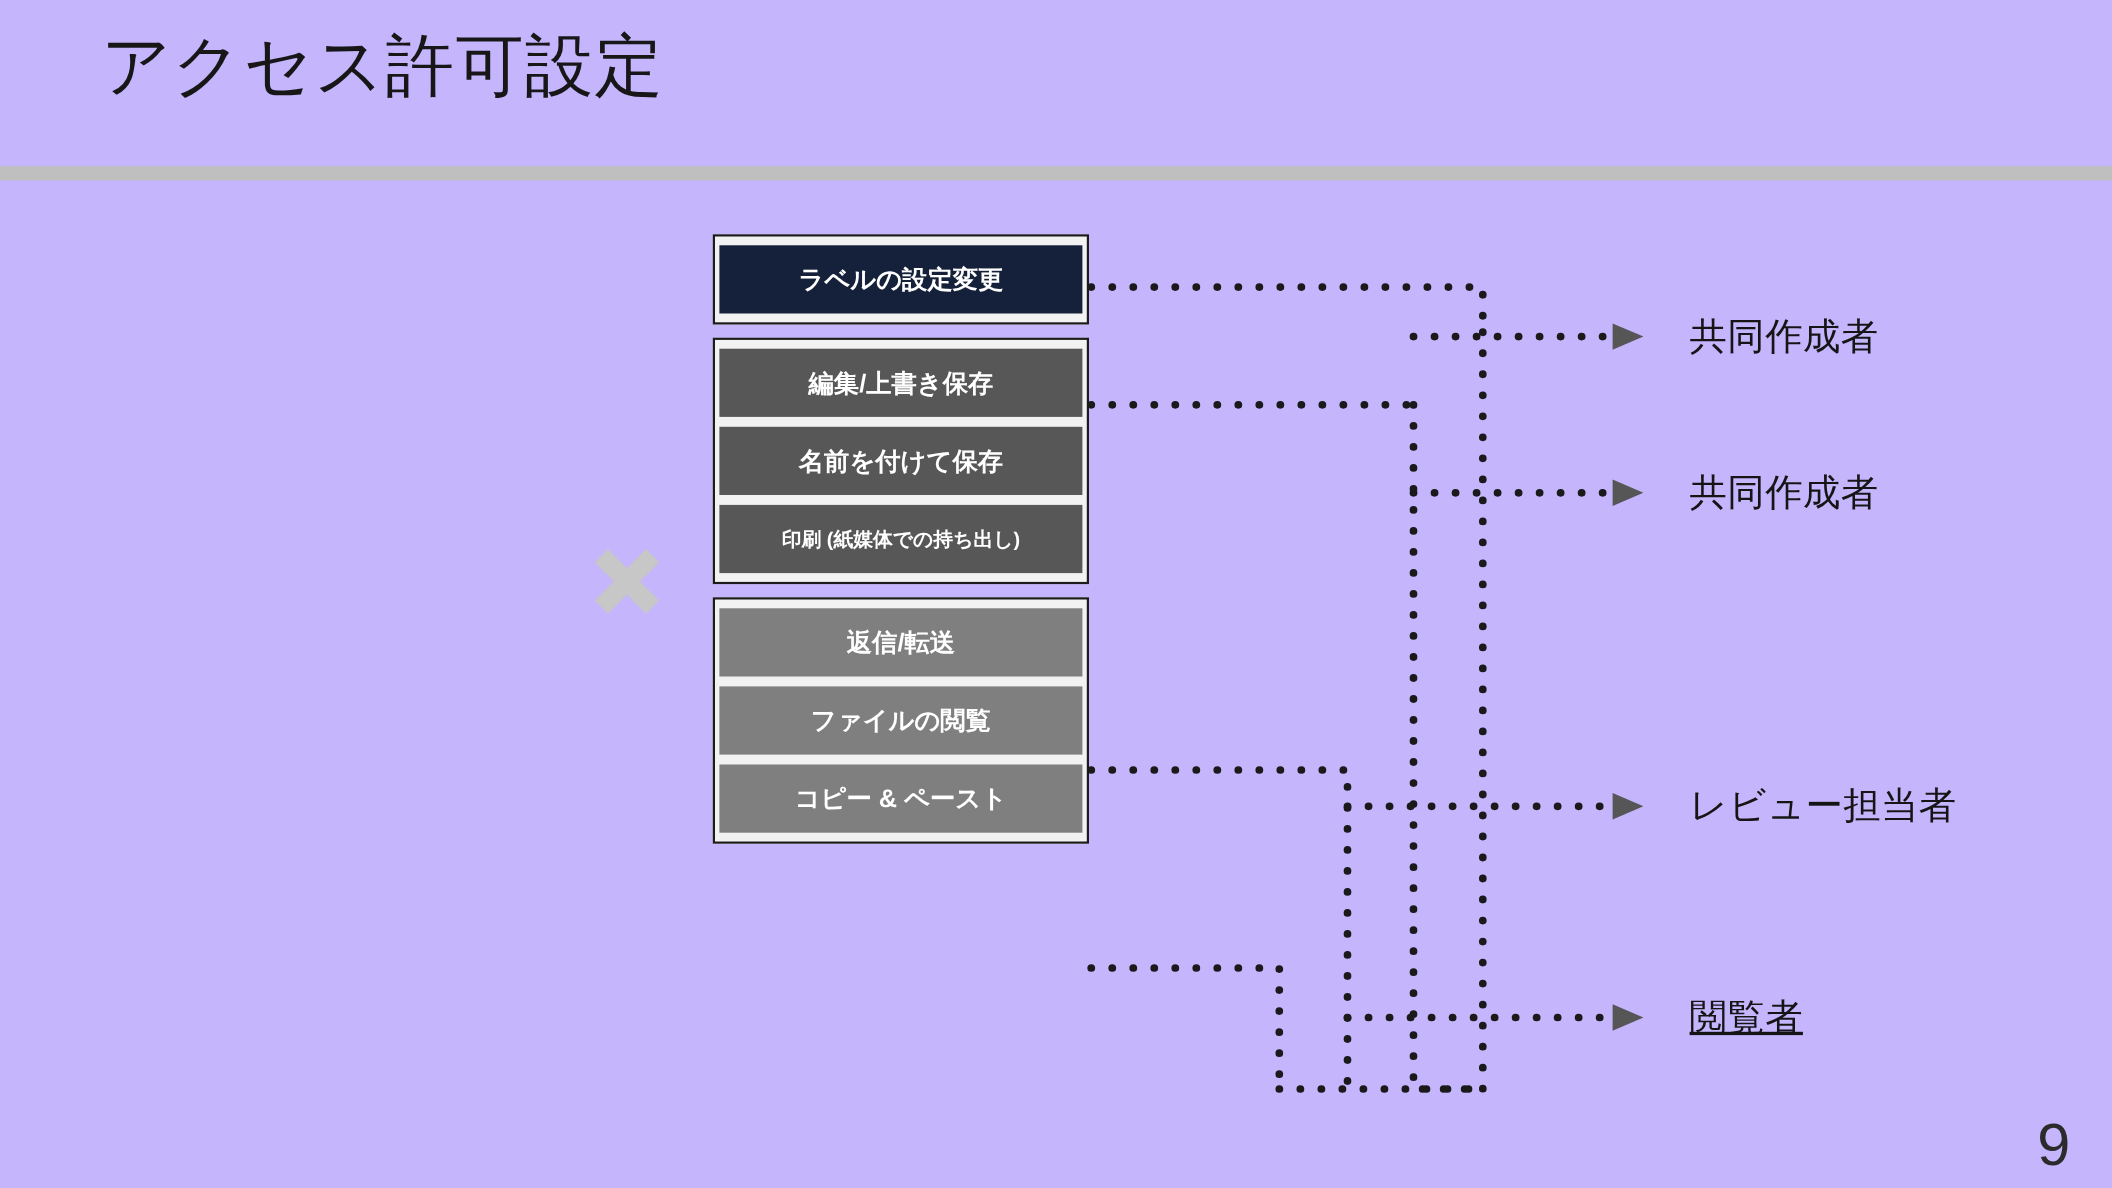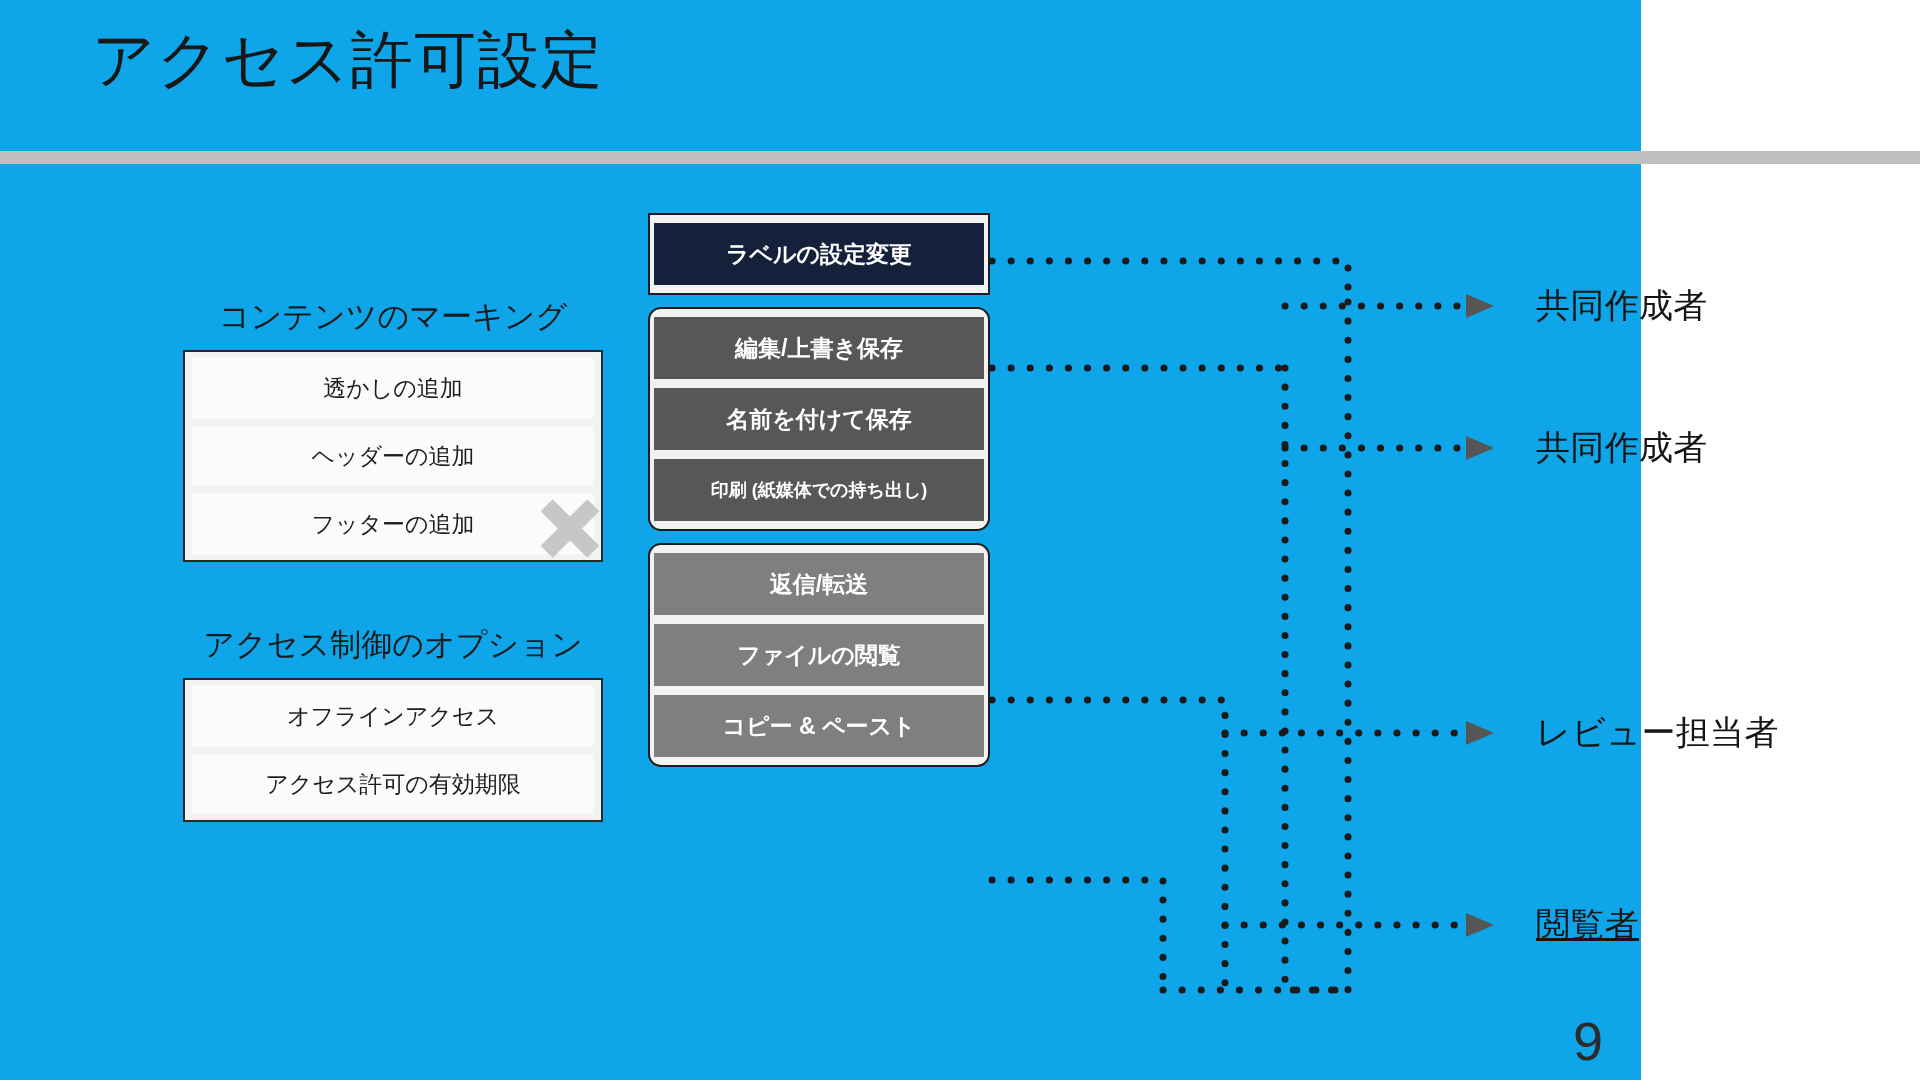--- a/index.html
+++ b/index.html
@@ -2,21 +2,21 @@
 <html><head>
 <meta charset="utf-8">
 <style>
   * { box-sizing: border-box; margin: 0; padding: 0; }
   html, body {
     width: 1920px; height: 1080px;
     background: #ffffff;
     font-family: "Liberation Sans", "DejaVu Sans", sans-serif;
     overflow: hidden;
   }
-  .slide { position: relative; width: 1641px; height: 1080px; background:#0ea5e9; }
+  .slide { position: relative; width: 1920px; height: 1080px; background:#c4b5fd; }
 
   
   .slide-title {
     position: absolute;
     left: 92px; top: 18px;
     font-size: 62px;
     font-weight: 400;
     color: #171717;
     letter-spacing: 0.02em;
     white-space: nowrap;
@@ -53,21 +53,21 @@
     white-space: nowrap;
     overflow: hidden;
   }
   .light-item + .light-item { margin-top: 8px; }
 
   .left-gap { height: 62px; }
 
   
   .col-center { position: absolute; left: 648px; top: 213px; width: 342px; }
   .center-box { border: 2.5px solid #1c1c1c; background: #f2f2f2; padding: 8px 4px; }
-  .center-box + .center-box { margin-top: 12px; border-radius: 13px; }
+  .center-box + .center-box { margin-top: 12px; }
 
   .chip {
     color: #ffffff;
     font-size: 23px;
     font-weight: 700;
     text-align: center;
     height: 62px;
     line-height: 62px;
     white-space: nowrap;
     overflow: hidden;
@@ -120,42 +120,20 @@
   }
 </style>
 </head>
 <body>
 
 <div class="slide">
 
   <div class="slide-title">アクセス許可設定</div>
   <div class="title-rule"></div>
 
-  <div class="col-left">
-
-    <div>
-      <div class="group-heading">コンテンツのマーキング</div>
-      <div class="outer-box">
-        <div class="light-item">透かしの追加</div>
-        <div class="light-item">ヘッダーの追加</div>
-        <div class="light-item">フッターの追加</div>
-      </div>
-    </div>
-
-    <div class="left-gap"></div>
-
-    <div>
-      <div class="group-heading">アクセス制御のオプション</div>
-      <div class="outer-box">
-        <div class="light-item">オフラインアクセス</div>
-        <div class="light-item">アクセス許可の有効期限</div>
-      </div>
-    </div>
-
-  </div>
 
   <div class="x-mark">
     <span class="a"></span>
       <span class="b"></span>
   </div>
 
   <div class="col-center">
 
     <div class="center-box">
       <div class="chip darkest">ラベルの設定変更</div>

